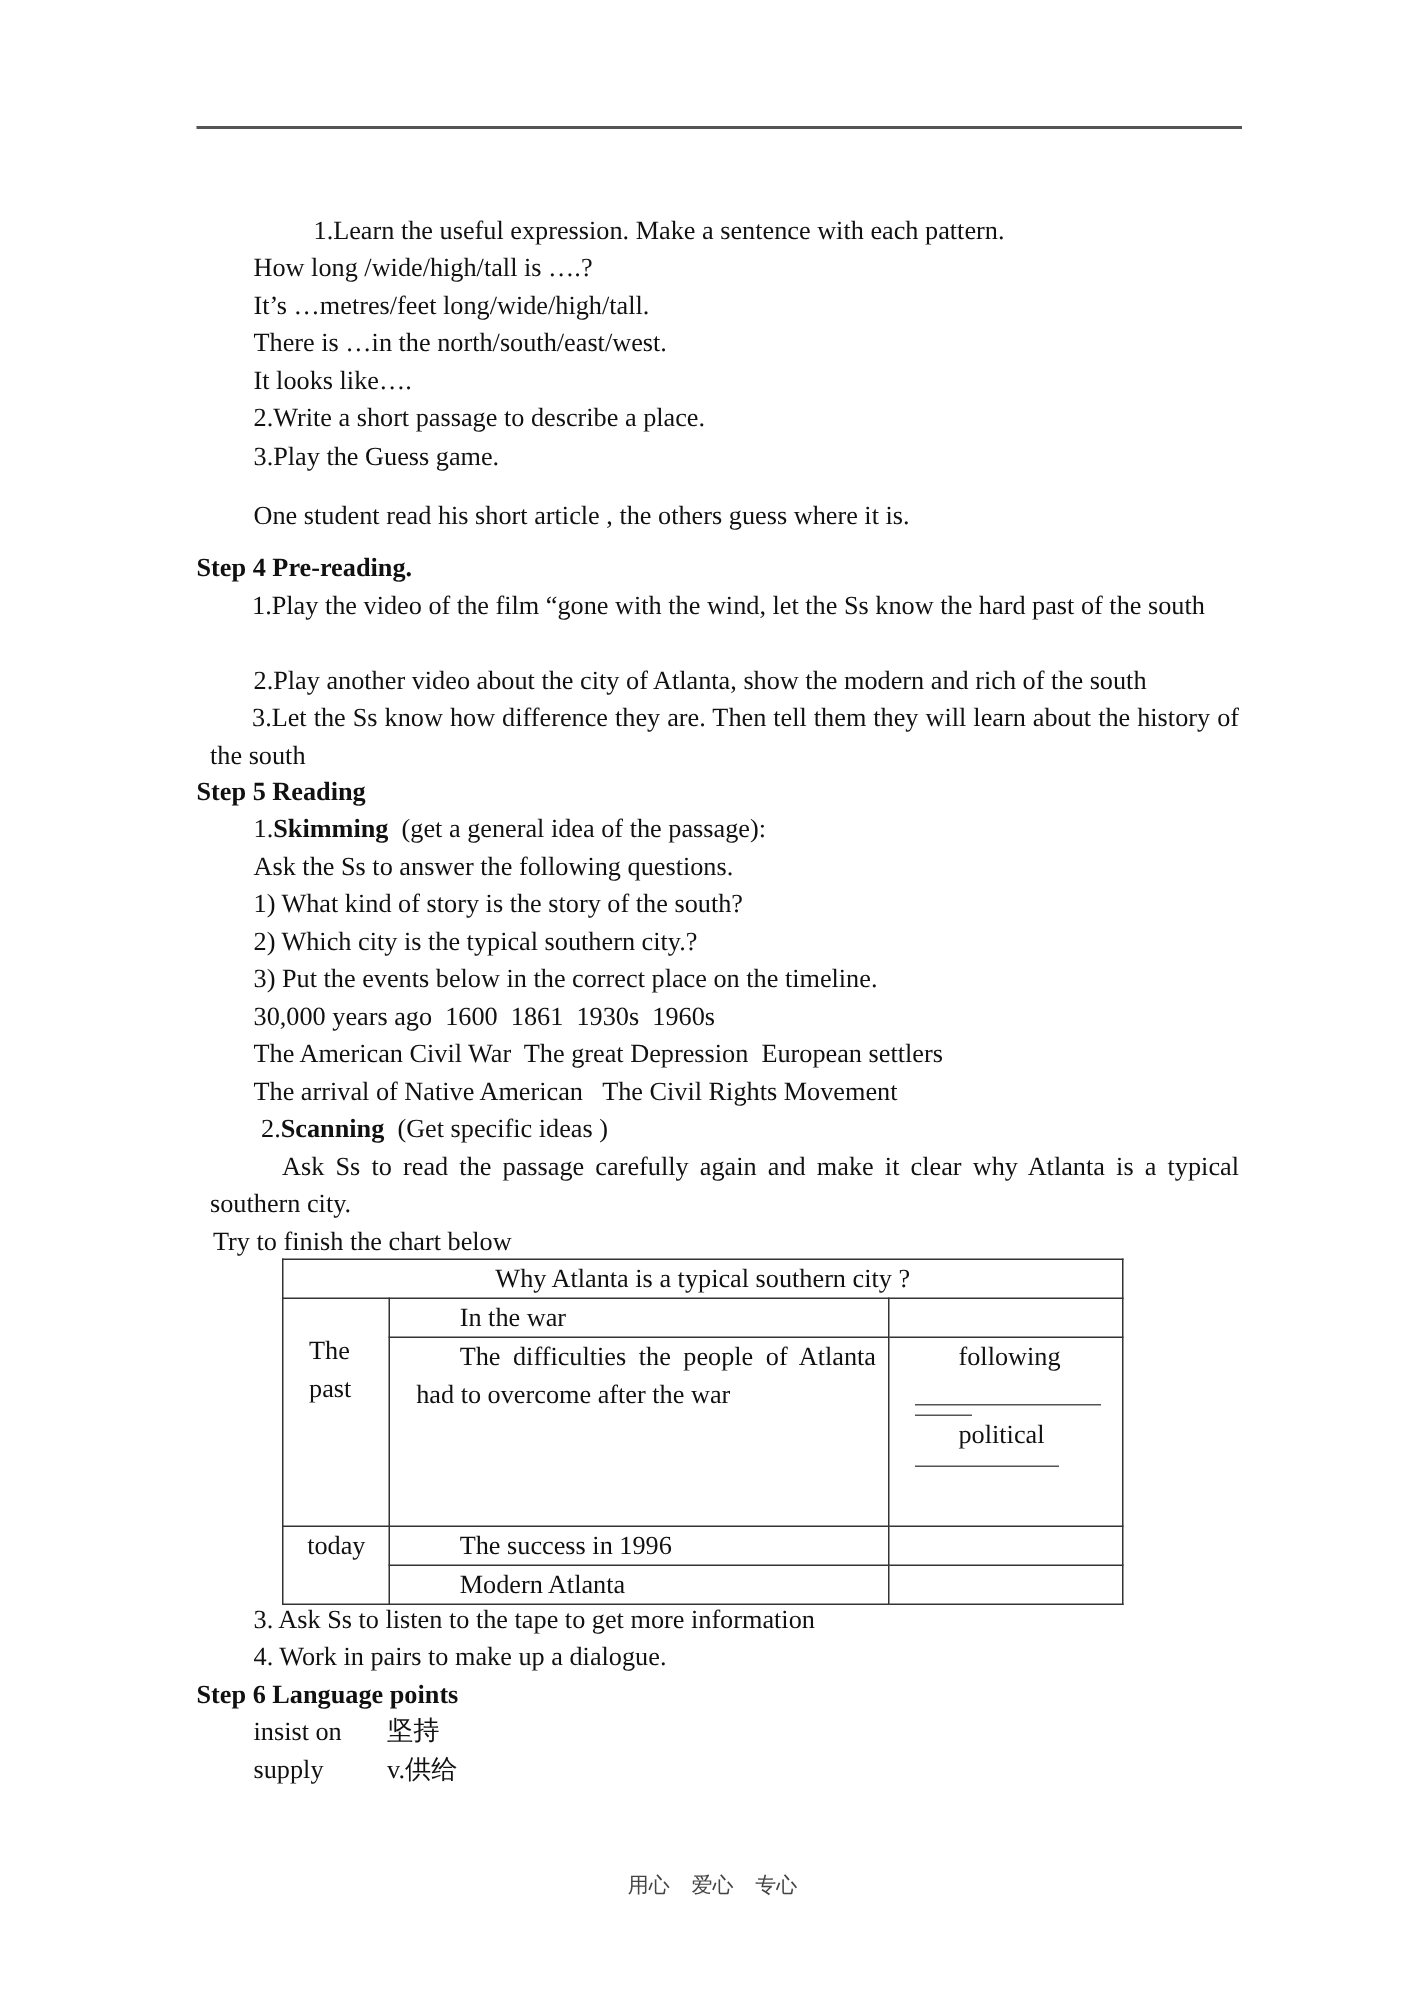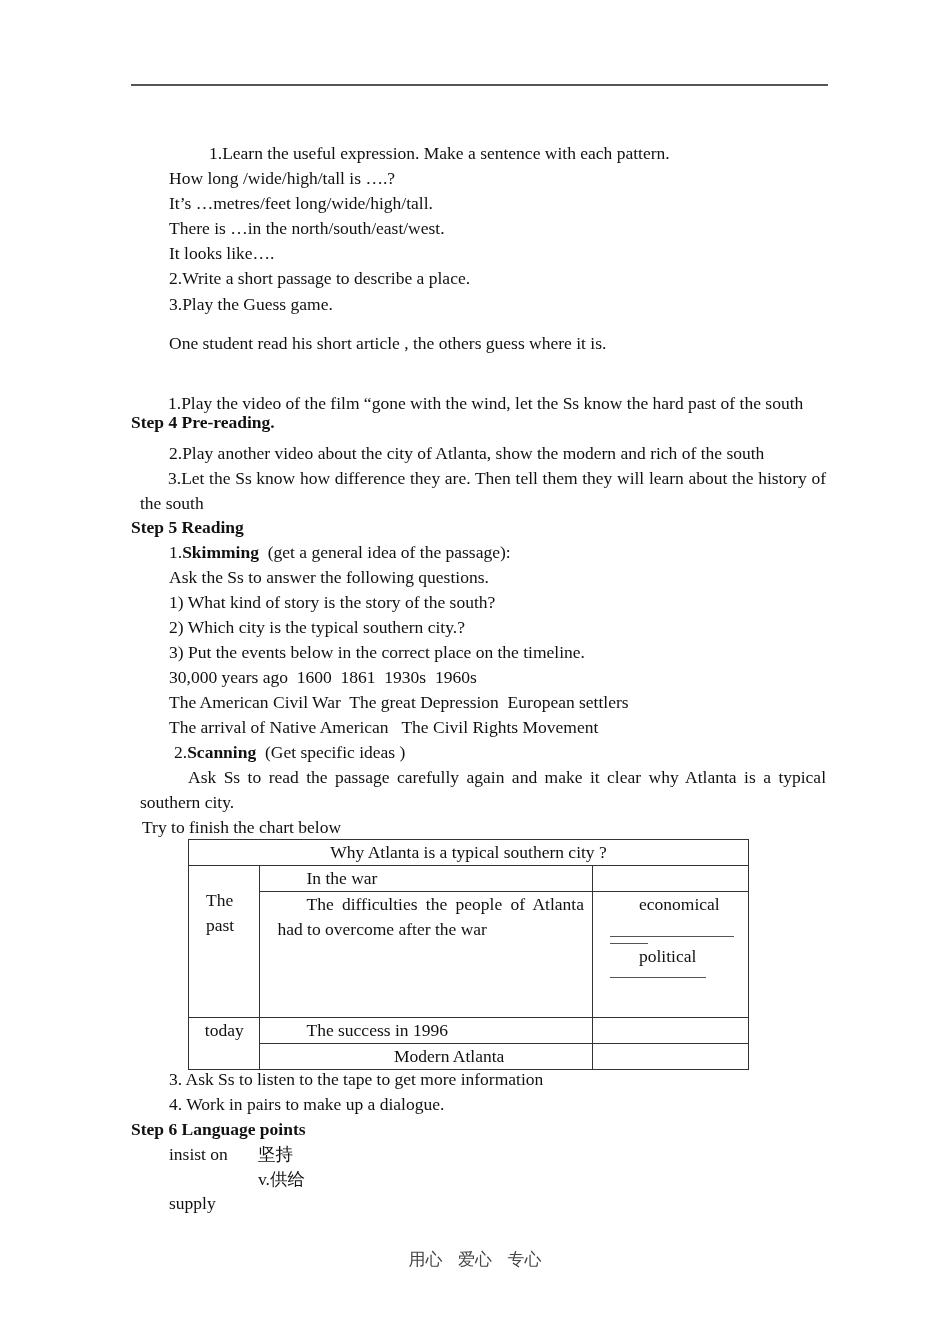--- a/index.html
+++ b/index.html
@@ -7,37 +7,37 @@
          font-family:"Liberation Serif", "DejaVu Serif", serif; color:#111; font-size:17.5px; }
   .rule { position:absolute; left:131px; top:84px; width:697px; height:2px; background:#555; }
   .line { position:absolute; white-space:nowrap; line-height:25px; height:25px; }
   .b { font-weight:bold; }
   .just { position:absolute; left:140px; width:686px; line-height:25px; text-align:justify; text-align-last:left; }
   .just .ind { display:inline-block; width:28px; }
   table.chart { position:absolute; left:188px; top:839px; width:561px; border-collapse:collapse; }
   table.chart td { border:1px solid #333; padding:0; vertical-align:top; line-height:25px; }
   .cell-center { text-align:center; }
   .footer { position:absolute; left:0; width:950px; top:1248px; text-align:center;
-            font-family:"DejaVu Sans", sans-serif; font-size:17px; color:#444; word-spacing:10px; }
+            font-family:"DejaVu Sans", sans-serif; font-size:14px; color:#444; word-spacing:10px; }
 </style>
 </head>
 <body>
 
 <div class="rule"></div>
 
 <div class="line" style="left:169px;top:141px;margin-left:40px;">1.Learn the useful expression. Make a sentence with each pattern.</div>
 <div class="line" style="left:169px;top:166px;">How long /wide/high/tall is ….?</div>
 <div class="line" style="left:169px;top:191px;">It’s …metres/feet long/wide/high/tall.</div>
 <div class="line" style="left:169px;top:216px;">There is …in the north/south/east/west.</div>
 <div class="line" style="left:169px;top:241px;">It looks like….</div>
 <div class="line" style="left:169px;top:266px;">2.Write a short passage to describe a place.</div>
 <div class="line" style="left:169px;top:292px;">3.Play the Guess game.</div>
 <div class="line" style="left:169px;top:331px;">One student read his short article ,  the others guess where it is.</div>
 
-<div class="line b" style="left:131px;top:366px;margin-top:44px;">Step 4  Pre-reading.</div>
+<div class="line b" style="left:131px;top:366px;">Step 4  Pre-reading.</div>
 <div class="just" style="top:391px;"><span class="ind"></span><span>1.Play the video of the film “gone with the wind, let the Ss know the hard past of the south</span></div>
 <div class="line" style="left:169px;top:441px;">2.Play another video about the city of Atlanta, show the modern and rich of the south</div>
 <div class="just" style="top:466px;"><span class="ind"></span><span>3.Let the Ss know how difference they are. Then tell them they will learn about the history of the south</span></div>
 
 <div class="line b" style="left:131px;top:515px;">Step 5  Reading</div>
 <div class="line" style="left:169px;top:540px;"><span>1.</span><span class="b">Skimming</span><span style="white-space:pre">  (get a general idea of the passage):</span></div>
 <div class="line" style="left:169px;top:565px;">Ask the Ss to answer the following questions.</div>
 <div class="line" style="left:169px;top:590px;">1)  What kind of story is the story of the south?</div>
 <div class="line" style="left:169px;top:615px;">2)  Which city is the typical southern city.?</div>
 <div class="line" style="left:169px;top:640px;">3)  Put the events below in the correct place on the timeline.</div>
@@ -56,41 +56,41 @@
   <tr style="height:25px;">
     <td rowspan="2" style="width:73px;text-align:left;padding-left:17px;padding-top:22px;width:56px;">
           <span style="display:block;width:40px;">The past</span>
         </td>
     <td style="width:329px;padding-left:46px;">In the war</td>
     <td style="width:155px;"></td>
   </tr>
   <tr style="height:126px;">
     <td style="padding:0 8px 0 17px;text-align:justify;"><span style="display:inline-block;width:29px;"></span><span>The difficulties the people of Atlanta had to overcome after the war</span></td>
     <td style="padding:0 14px 0 17px;">
-      <div style="padding-left:29px;">economical</div>
+      <div style="padding-left:29px;">following</div>
       <div style="border-bottom:1px solid #555;height:19px;width:124px;"></div>
       <div style="border-bottom:1px solid #555;height:6px;width:38px;"></div>
       <div style="padding-left:29px;">political</div>
       <div style="border-bottom:1px solid #555;height:8px;width:96px;"></div>
     </td>
   </tr>
   <tr style="height:25px;">
     <td rowspan="2" class="cell-center">today</td>
     <td style="padding-left:46px;">The success in 1996</td>
     <td></td>
   </tr>
   <tr style="height:25px;">
-    <td style="padding-left:46px;text-align:center;">Modern Atlanta</td>
+    <td style="padding-left:46px;">Modern Atlanta</td>
     <td></td>
   </tr>
 </tbody>
   </table>
 
 <div class="line" style="left:169px;top:1067px;">3. Ask Ss to listen to the tape to get more information</div>
 <div class="line" style="left:169px;top:1092px;">4. Work in pairs to make up a dialogue.</div>
 
 <div class="line b" style="left:131px;top:1117px;">Step 6  Language points</div>
 <div class="line" style="left:169px;top:1142px;">insist on</div>
 <div class="line" style="left:258px;top:1142px;font-family:'DejaVu Sans',sans-serif;">坚持</div>
-<div class="line" style="left:169px;top:1167px;margin-top:24px;">supply</div>
+<div class="line" style="left:169px;top:1167px;">supply</div>
 <div class="line" style="left:258px;top:1167px;">v.供给</div>
 
 <div class="footer">用心  爱心  专心</div>
 
 </body></html>

